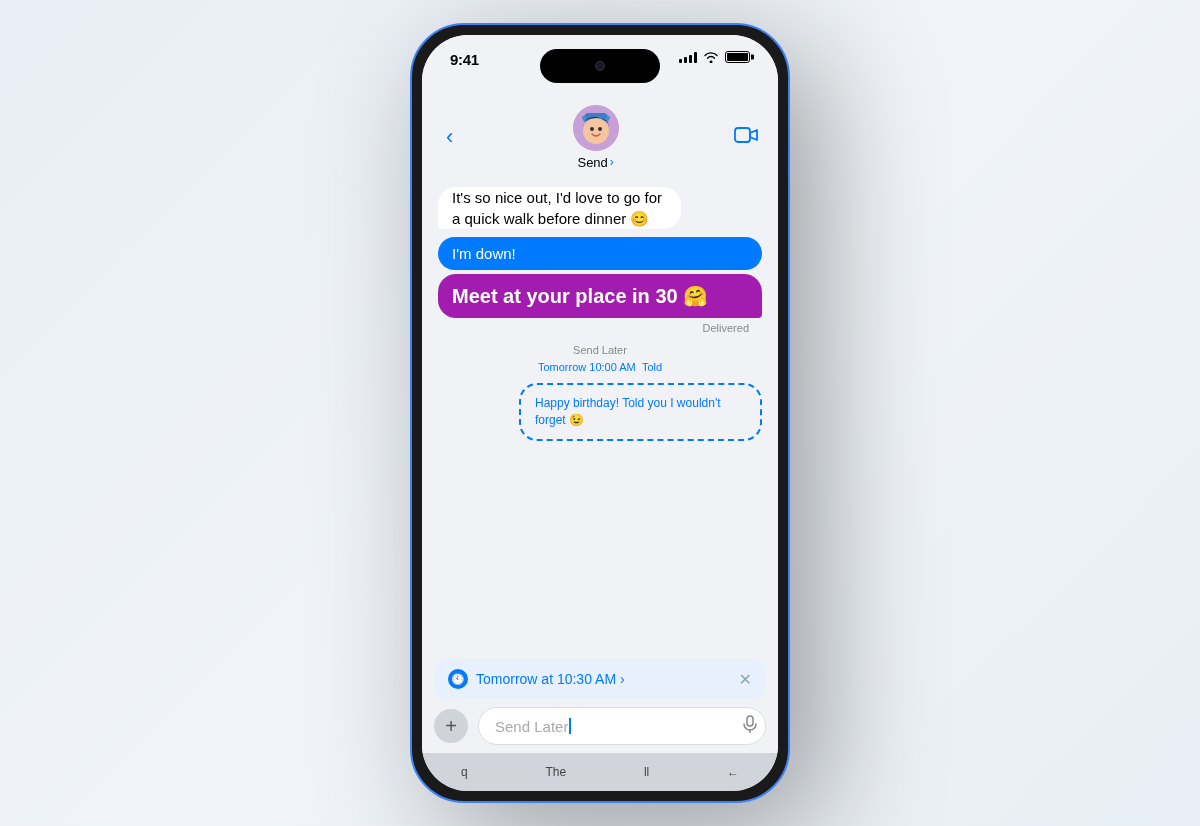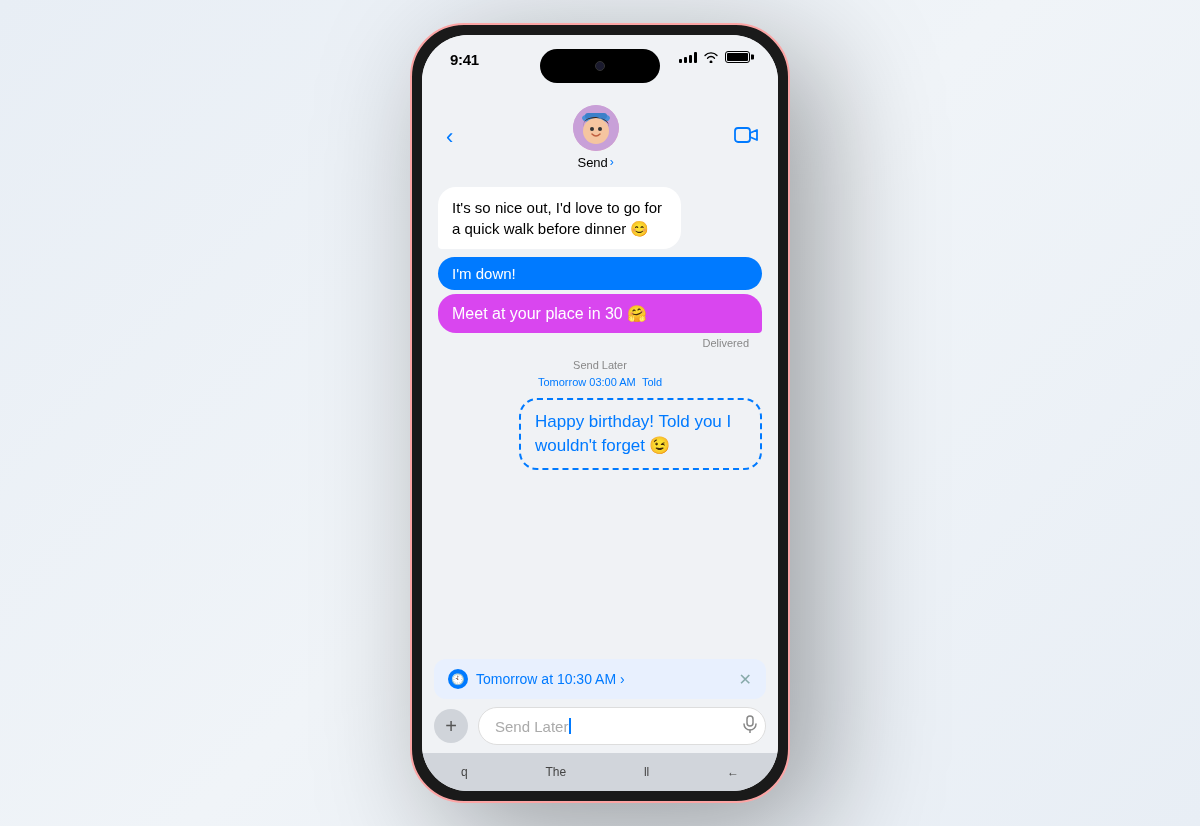--- a/index.html
+++ b/index.html
@@ -21,21 +21,21 @@
       height: 780px;
       filter: drop-shadow(30px 30px 60px rgba(0,0,0,0.35));
     }
 
     .phone-body {
       position: absolute;
       width: 380px;
       height: 780px;
       background: #1a1a1a;
       border-radius: 54px;
-      border: 2px solid #fca5a5;
+      border: 2px solid #3b82f6;
       overflow: hidden;
     }
 
     
     .phone-body::before {
       content: '';
       position: absolute;
       right: -4px;
       top: 160px;
       width: 4px;
@@ -242,21 +242,21 @@
       overflow-y: auto;
       padding: 10px 16px;
       display: flex;
       flex-direction: column;
       gap: 8px;
       background: #f0f2f5;
     }
 
     .message-bubble {
       max-width: 75%;
-      padding: 10px 14px;
+      padding: 0 14px;
       border-radius: 18px;
       font-size: 15px;
       line-height: 1.4;
     }
 
     .message-incoming {
       background: #fff;
       color: #000;
       align-self: flex-start;
       border-bottom-left-radius: 4px;
@@ -283,21 +283,21 @@
       font-weight: 500;
     }
 
     .message-scheduled {
       background: transparent;
       border: 2px dashed #007AFF;
       color: #007AFF;
       align-self: flex-end;
       border-radius: 18px;
       padding: 10px 14px;
-      font-size: 17px;
+      font-size: 12px;
       line-height: 1.4;
       max-width: 75%;
     }
 
     
     .input-area {
       background: #f0f2f5;
       padding: 8px 12px;
       flex-shrink: 0;
     }
@@ -414,26 +414,26 @@
 
     .outgoing-bubble-top {
       background: #007AFF;
       color: #fff;
       padding: 8px 14px;
       border-radius: 18px 18px 18px 18px;
       font-size: 15px;
     }
 
     .outgoing-bubble-main {
-      background: #d946ef;
+      background: #a21caf;
       color: #fff;
       padding: 10px 14px;
       border-radius: 18px 18px 4px 18px;
-      font-size: 16px;
-      font-weight: 400;
+      font-size: 20px;
+      font-weight: 700;
     }
   </style>
 </head>
 <body>
 
 <div class="phone-wrapper">
   <div class="phone-body">
     <div class="silent-switch"></div>
     <div class="volume-up"></div>
     <div class="volume-down"></div>
@@ -516,21 +516,21 @@
           </div>
         </div>
 
         <div class="delivered-label">
           <span>Delivered</span>
         </div>
 
         <div class="send-later-label">
           <div>Send Later</div>
           <div>
-            <span>Tomorrow 03:00 AM</span>
+            <span>Tomorrow 10:00 AM</span>
             &nbsp;<span style="color:#007AFF;font-weight:500;">Told</span>
           </div>
         </div>
 
         <div class="message-scheduled">
           <span>Happy birthday! Told you I wouldn't forget 😉</span>
         </div>
 
       </div>
 

